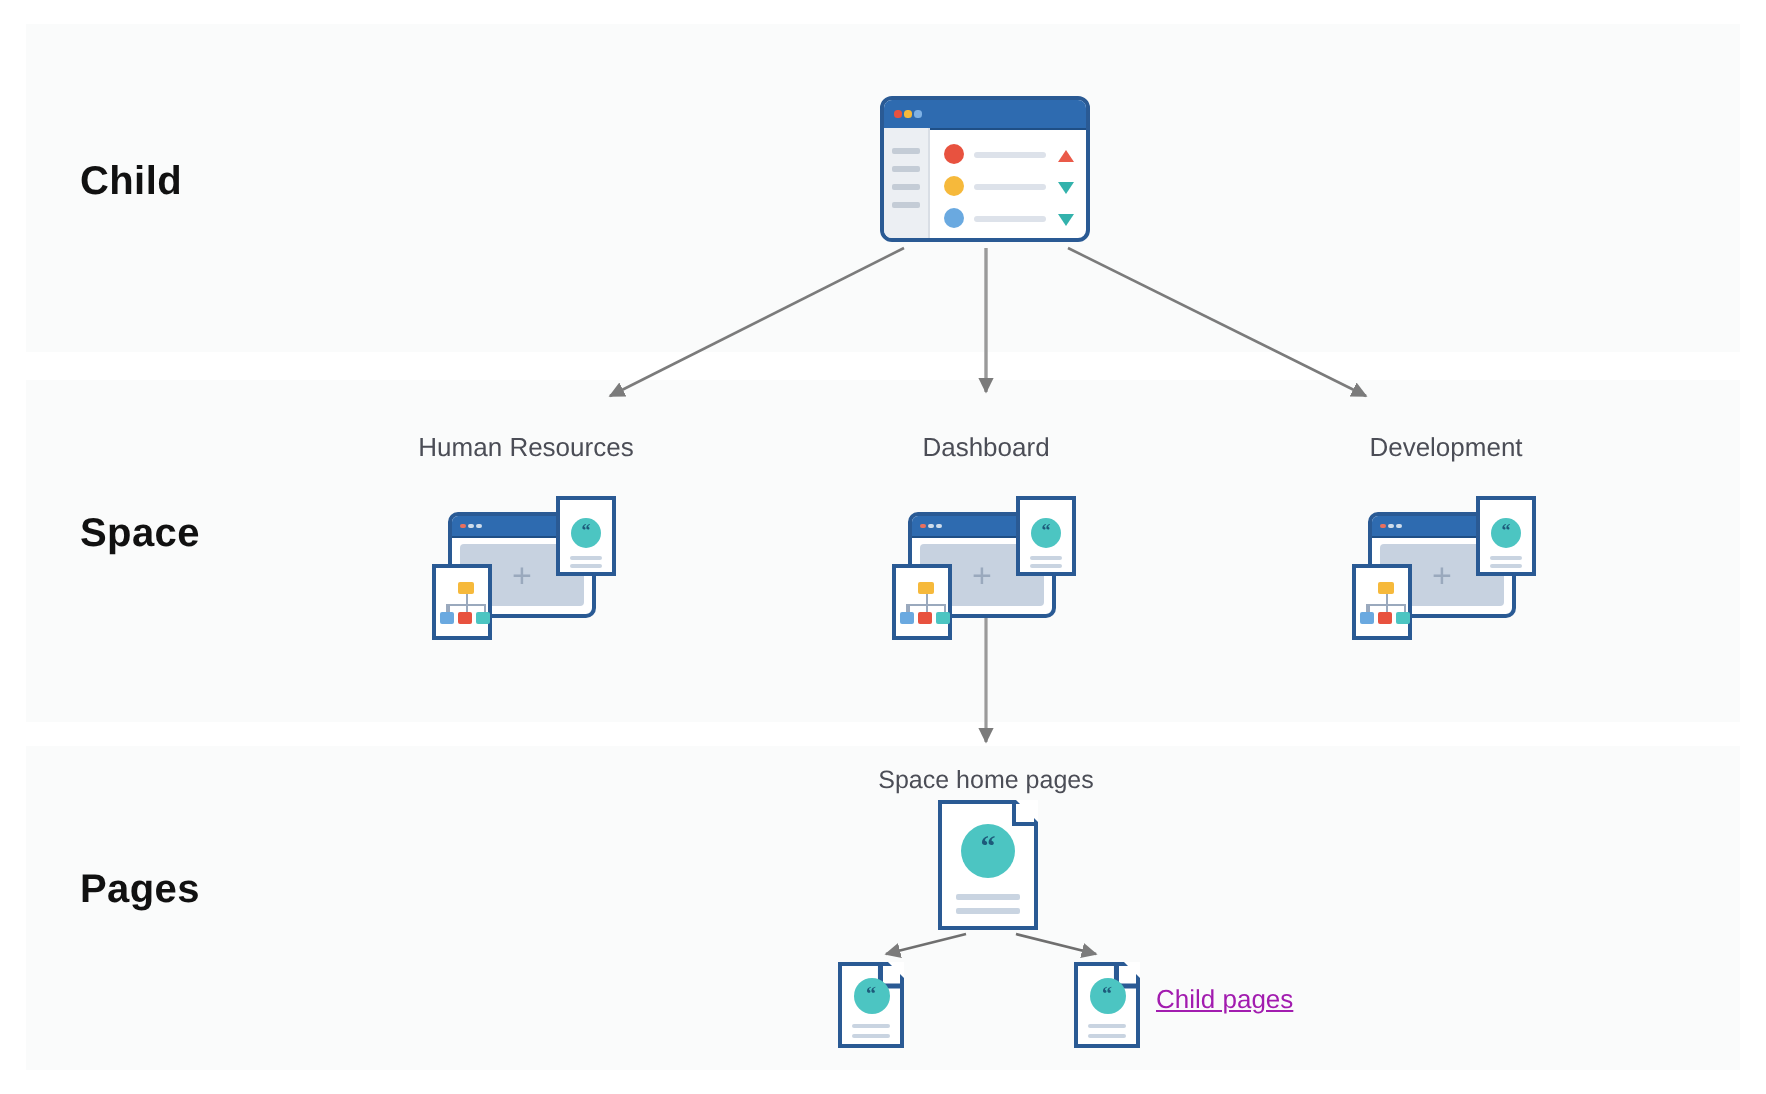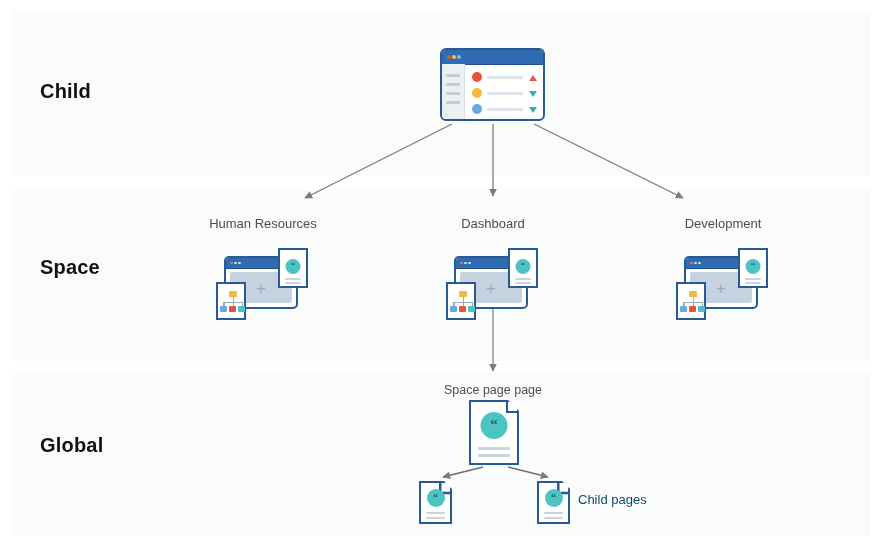--- a/index.html
+++ b/index.html
@@ -67,22 +67,23 @@
   #title-development { left: 723px; }
   #title-home {
     left: 493px; top: 383px;
     font-size: 12.5px; font-weight: 500;
     color: #4b4d56;
   }
   #label-child-pages {
     position: absolute;
     left: 578px; top: 492px;
     font-size: 13px; font-weight: 500;
-    color: #0c4a6e;
+    color: #a21caf;
     white-space: nowrap;
+    text-decoration: underline;
   }
 
   
   #connectors {
     position: absolute;
     left: 0; top: 0;
     width: 883px; height: 547px;
     pointer-events: none;
   }
 
@@ -343,21 +344,21 @@
 <body>
 
 <div id="canvas">
 
   <div class="band" id="band-global"></div>
   <div class="band" id="band-spaces"></div>
   <div class="band" id="band-pages"></div>
 
   <div class="band-label" id="label-global">Child</div>
   <div class="band-label" id="label-spaces">Space</div>
-  <div class="band-label" id="label-pages">Global</div>
+  <div class="band-label" id="label-pages">Pages</div>
 
   <svg id="connectors" viewBox="0 0 883 547" xmlns="http://www.w3.org/2000/svg">
     <defs>
       <marker id="ah" markerWidth="9" markerHeight="9" refX="7.2" refY="4.5" orient="auto" markerUnits="userSpaceOnUse">
         <path d="M0,0.6 L8,4.5 L0,8.4 z" fill="#7b7b7b"></path>
       </marker>
     </defs>
 
     <line x1="452" y1="124" x2="305" y2="198" stroke="#7b7b7b" stroke-width="1.3" marker-end="url(#ah)"></line>
 
@@ -488,21 +489,21 @@
       <span class="orgbar"></span>
       <span class="orgleg g1"></span>
       <span class="orgleg g2"></span>
       <span class="orgleg g3"></span>
       <span class="orgbox b1"></span>
       <span class="orgbox b2"></span>
       <span class="orgbox b3"></span>
     </div>
   </div>
 
-  <div class="node-title" id="title-home">Space page page</div>
+  <div class="node-title" id="title-home">Space home pages</div>
 
   <div class="page-doc" id="page-home">
     <span class="fold"></span>
     <svg class="foldline" viewBox="0 0 14 14">
       <path d="M2,0 L2,12 L14,12" fill="none" stroke="#2a5a94" stroke-width="2"></path>
     </svg>
     <span class="pcirc">“</span>
     <span class="pline l1"></span>
     <span class="pline l2"></span>
   </div>

